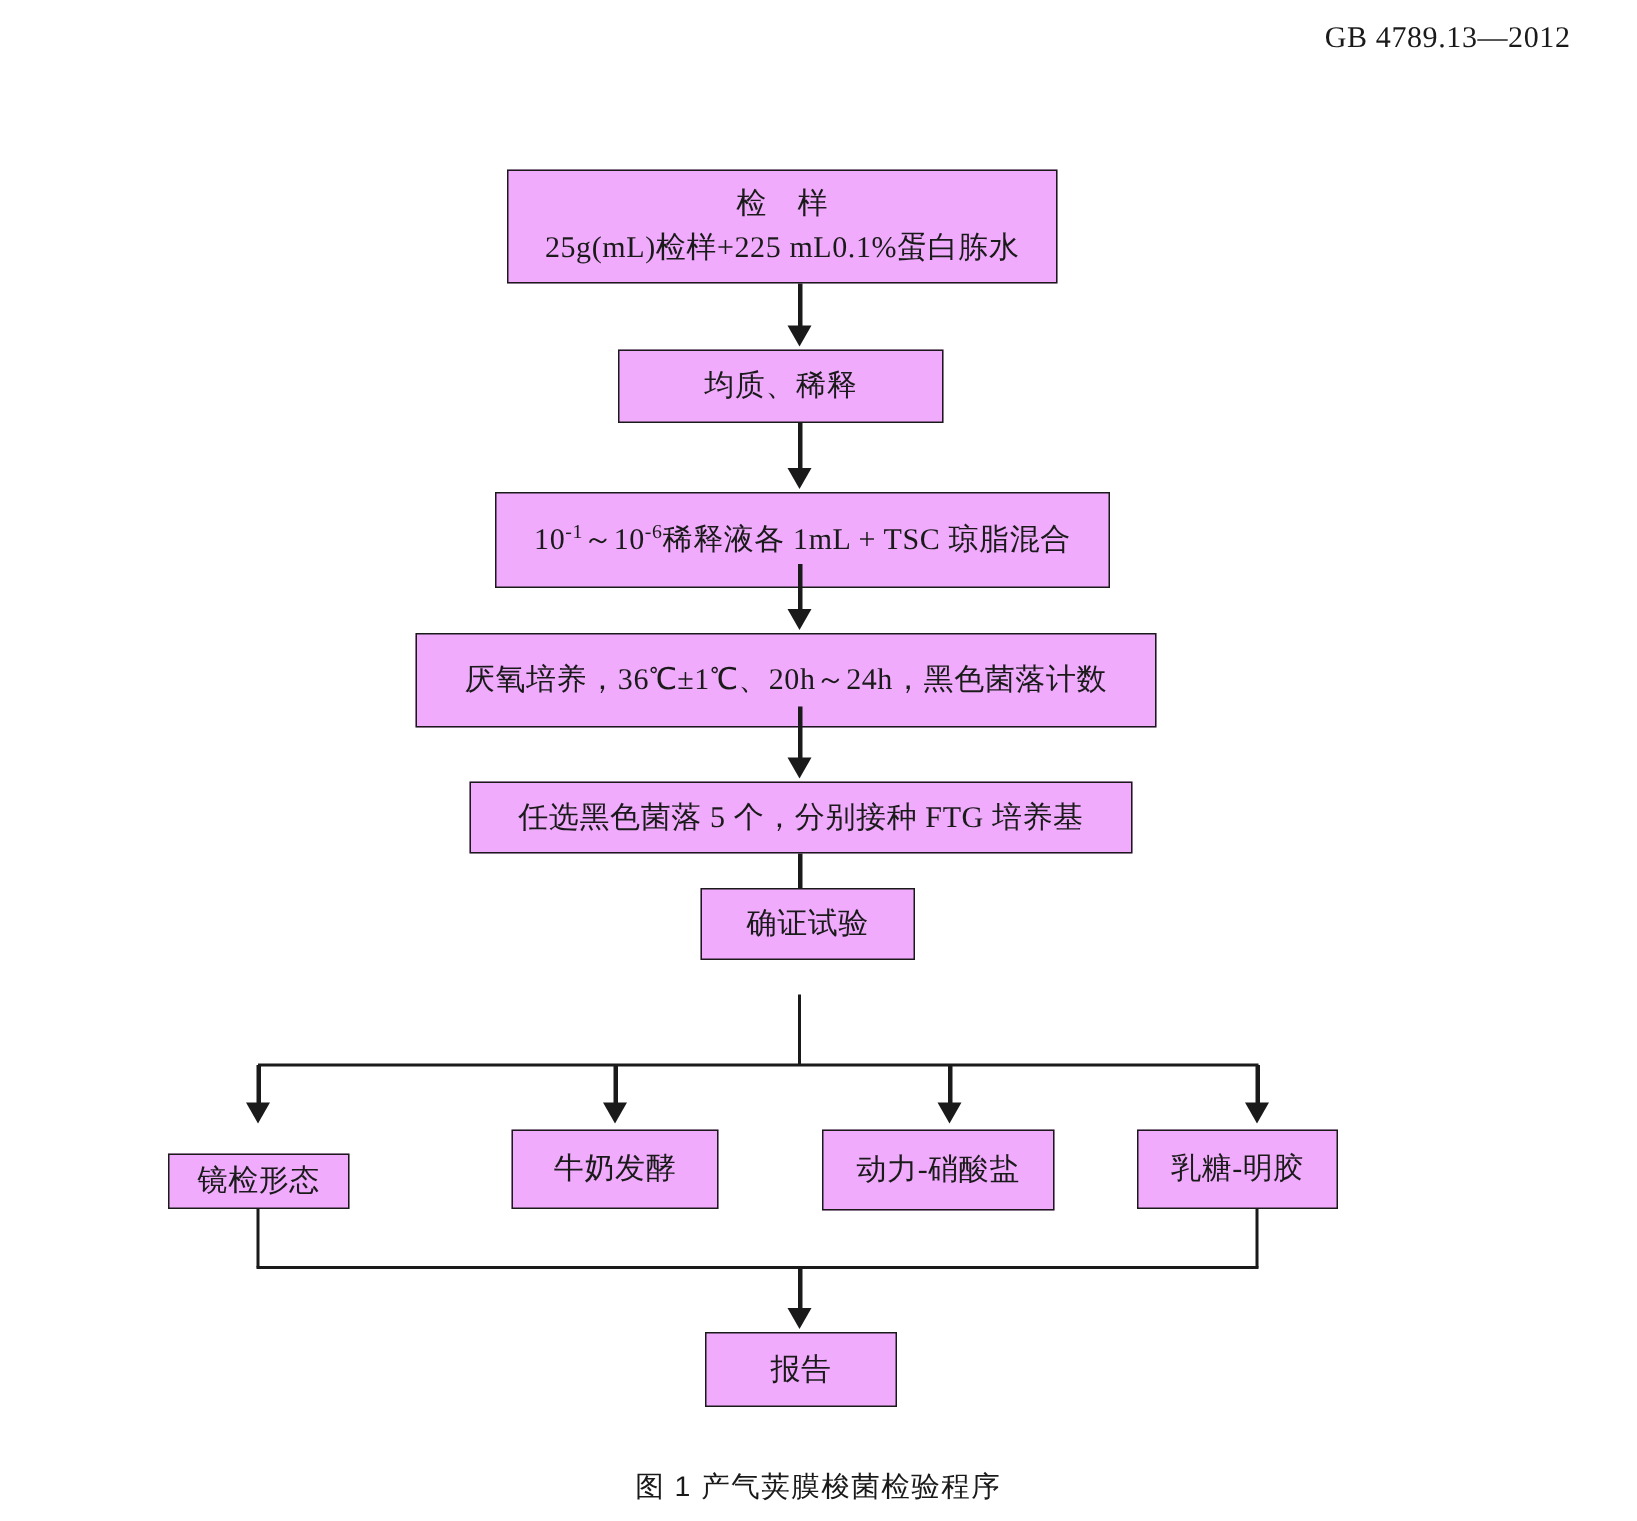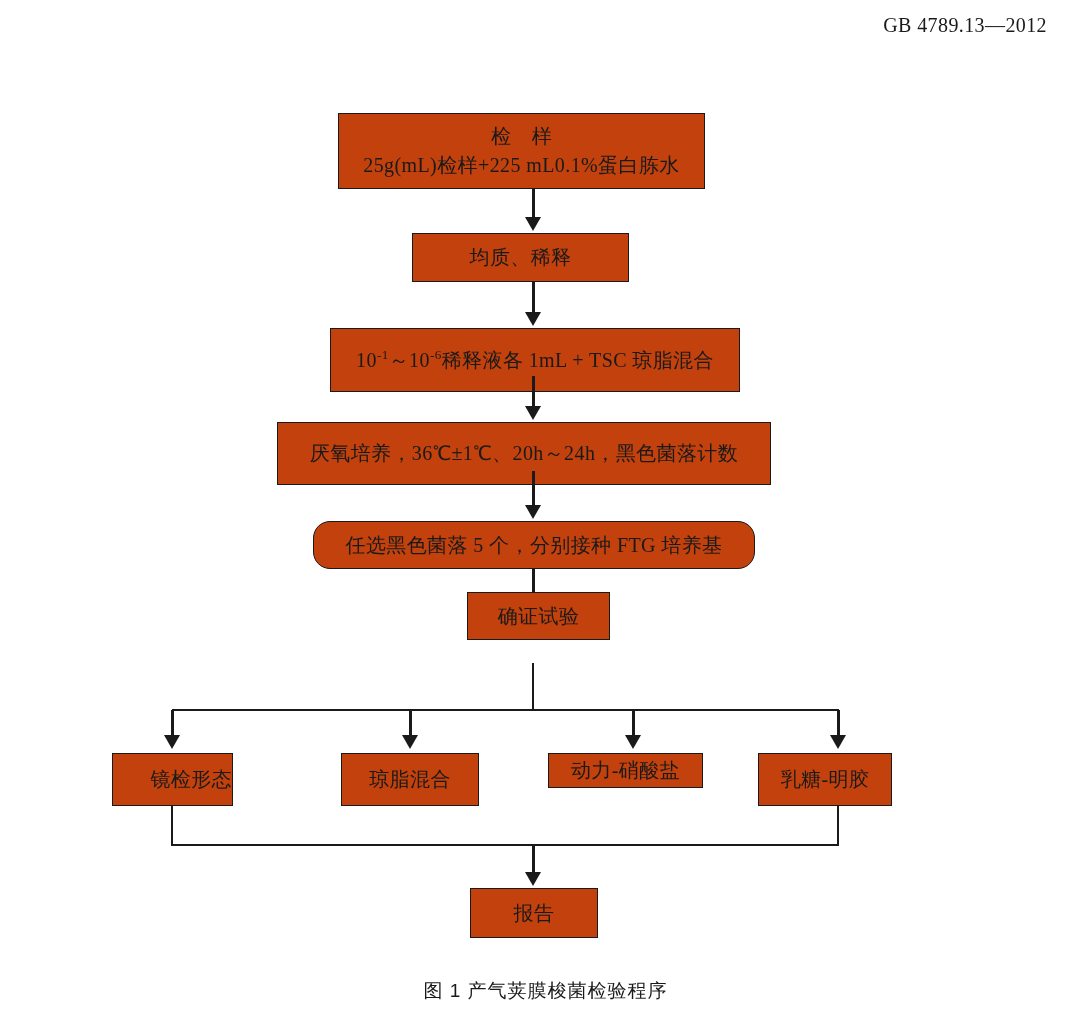--- a/index.html
+++ b/index.html
@@ -27,46 +27,46 @@
     font-size:20px;letter-spacing:.5px;white-space:nowrap;
   }
 
   
   .flow{position:absolute;left:0;top:0;width:1091px;height:1014px;}
 
   .node{
     position:absolute;
     box-sizing:border-box;
     border:1.6px solid #1a1a1a;
-    background:#c2410c;
+    background:#f0abfc;
     display:flex;
     flex-direction:column;
     align-items:center;
     justify-content:center;
     text-align:center;
     font-size:20px;
     line-height:1.45;
     letter-spacing:.4px;
     white-space:nowrap;
   }
   .node .l1{display:block;}
   .node .l2{display:block;}
   .node sup{font-size:.66em;vertical-align:super;line-height:0;}
 
   
   #n-sample     {left:338px;top:113px;width:367px;height:76px;}
   #n-homog      {left:412px;top:233px;width:217px;height:49px;}
   #n-dilute     {left:330px;top:328px;width:410px;height:64px;}
   #n-anaerobic  {left:277px;top:422px;width:494px;height:63px;font-family:Liberation Serif, serif;}
-  #n-ftg        {left:313px;top:521px;width:442px;height:48px;border-radius:17px;}
+  #n-ftg        {left:313px;top:521px;width:442px;height:48px;}
   #n-confirm    {left:467px;top:592px;width:143px;height:48px;}
 
-  #n-micro      {left:112px;top:753px;width:121px;height:53px;align-items:flex-end;}
+  #n-micro      {left:112px;top:769px;width:121px;height:37px;}
   #n-milk       {left:341px;top:753px;width:138px;height:53px;}
-  #n-motility   {left:548px;top:753px;width:155px;height:35px;}
+  #n-motility   {left:548px;top:753px;width:155px;height:54px;}
   #n-lactose    {left:758px;top:753px;width:134px;height:53px;}
 
   #n-report     {left:470px;top:888px;width:128px;height:50px;}
 
   
   .vline{position:absolute;width:3px;background:#1a1a1a;}
   .hline{position:absolute;height:2.4px;background:#1a1a1a;}
   .thinline{position:absolute;width:1.7px;background:#1a1a1a;}
   .arrowhead{
     position:absolute;width:0;height:0;
@@ -177,21 +177,21 @@
     <div class="arrowhead b2-head"></div>
     <div class="vline b3-stem"></div>
     <div class="arrowhead b3-head"></div>
     <div class="vline b4-stem"></div>
     <div class="arrowhead b4-head"></div>
 
     <div class="node" id="n-micro">
       <span>镜检形态</span>
     </div>
     <div class="node" id="n-milk">
-      <span>琼脂混合</span>
+      <span>牛奶发酵</span>
     </div>
     <div class="node" id="n-motility">
       <span>动力-硝酸盐</span>
     </div>
     <div class="node" id="n-lactose">
       <span>乳糖-明胶</span>
     </div>
 
     <div class="thinline m1-drop"></div>
     <div class="thinline m4-drop"></div>

